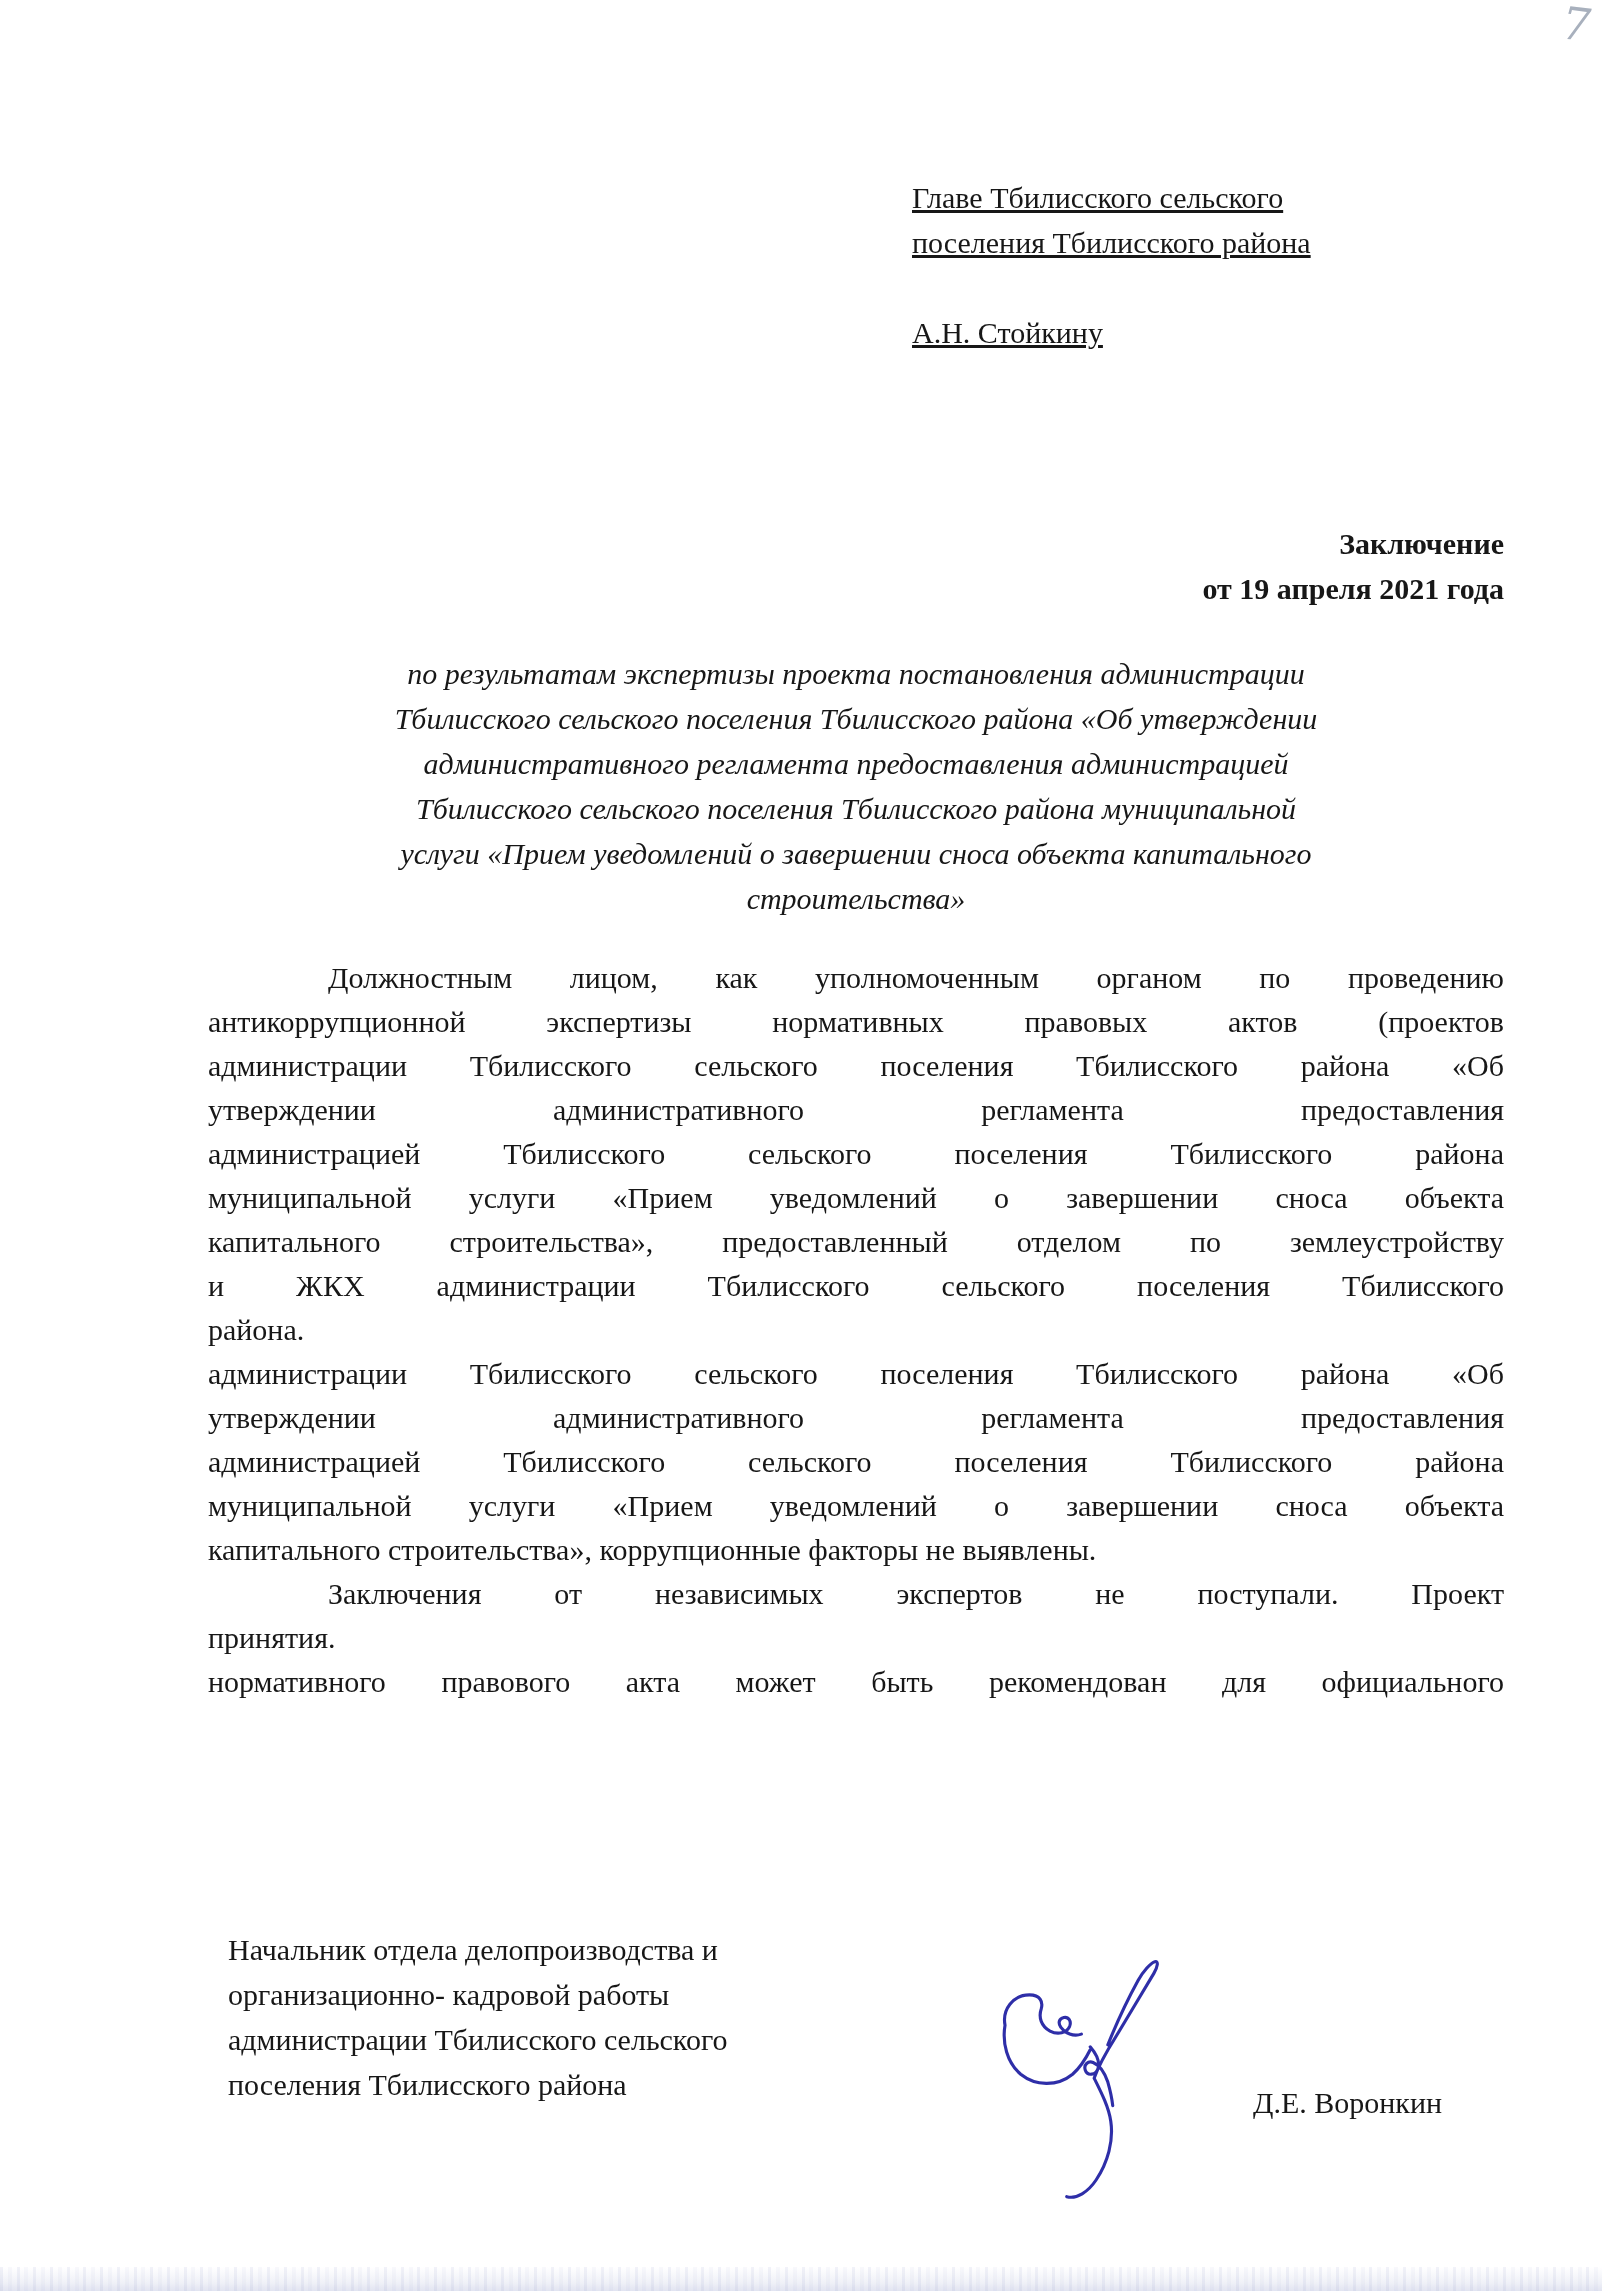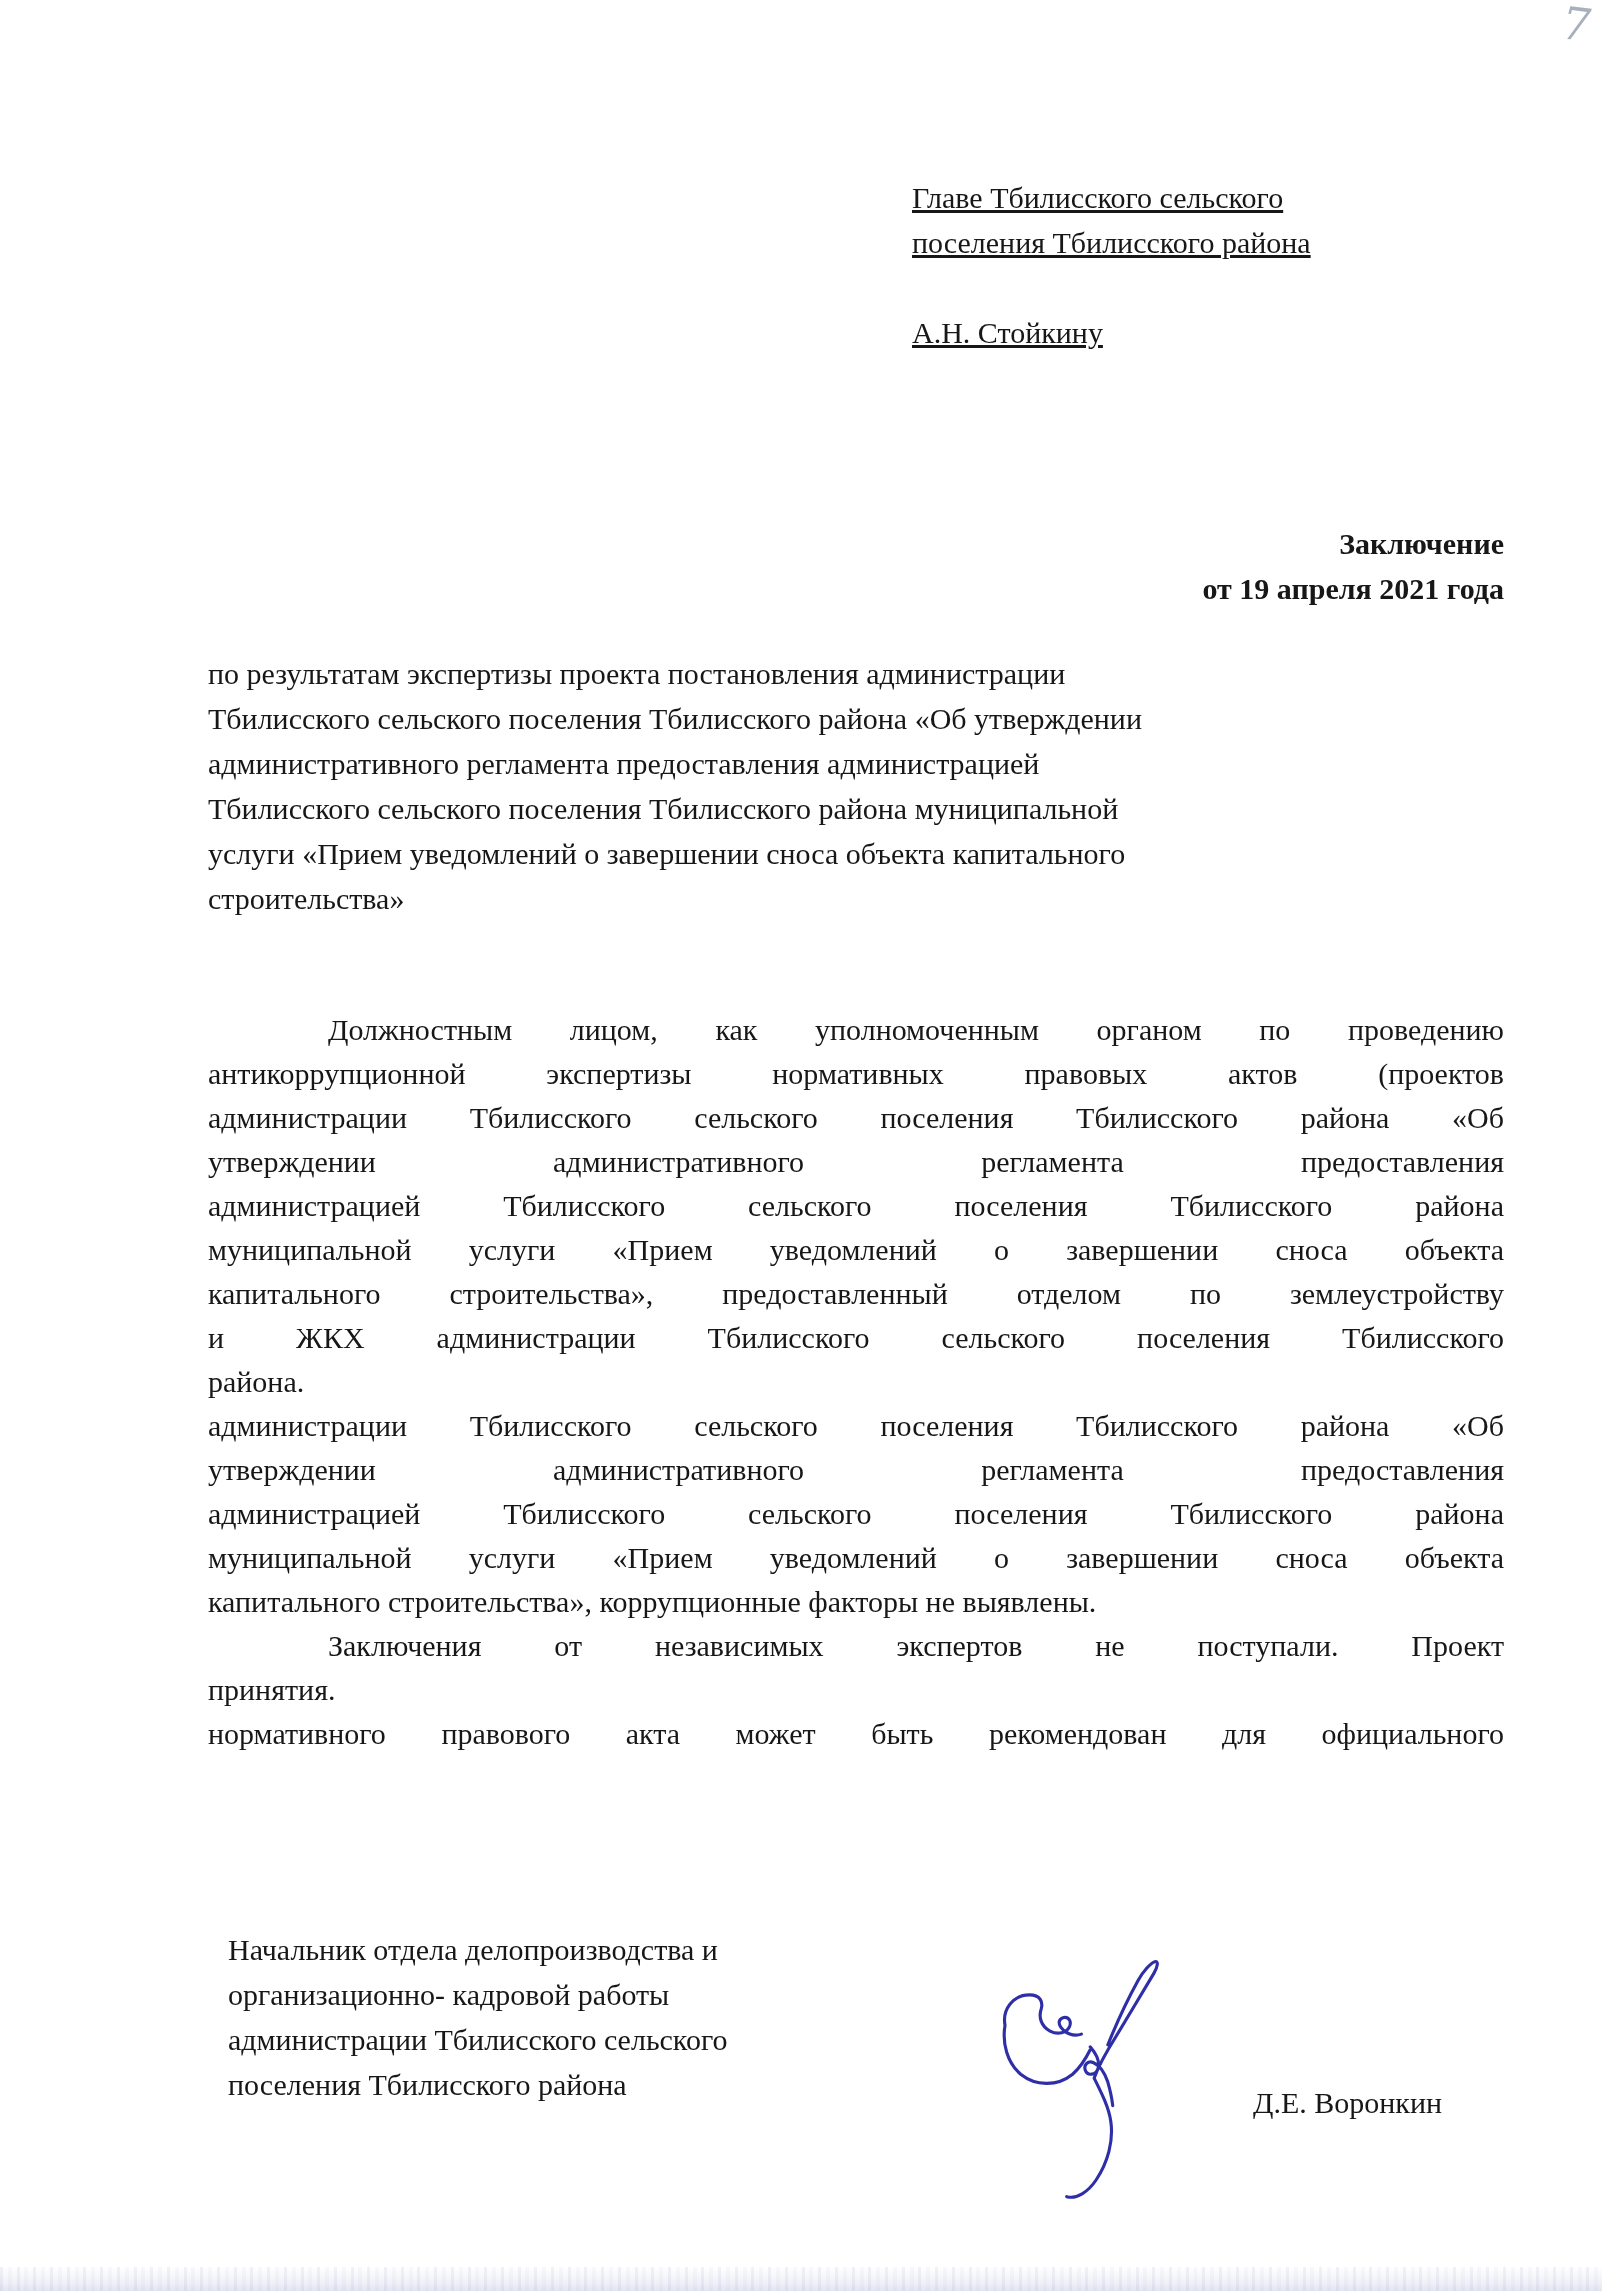--- a/index.html
+++ b/index.html
@@ -35,25 +35,25 @@
     position:absolute;left:208px;top:521px;width:1296px;
     text-align:right;font-weight:bold;
     font-size:30px;line-height:45px;
   }
 
   
   .subject{
     position:absolute;left:208px;top:651px;width:1296px;
     font-size:30px;line-height:45px;
   }
-  .cl{white-space:nowrap;}
+  .cl{text-align:center;white-space:nowrap;font-style:italic;}
 
   
   .bodytext{
-    position:absolute;left:208px;top:1008px;width:1296px;
+    position:absolute;left:208px;top:956px;width:1296px;
     font-size:30px;line-height:44px;
   }
   .jl{text-align:justify;text-align-last:justify;white-space:normal;}
   .jl.last{text-align-last:left;}
   .jl.indent{padding-left:120px;}
 
   
   .signoff{
     position:absolute;left:228px;top:1927px;width:627px;
     font-size:30px;line-height:45px;

